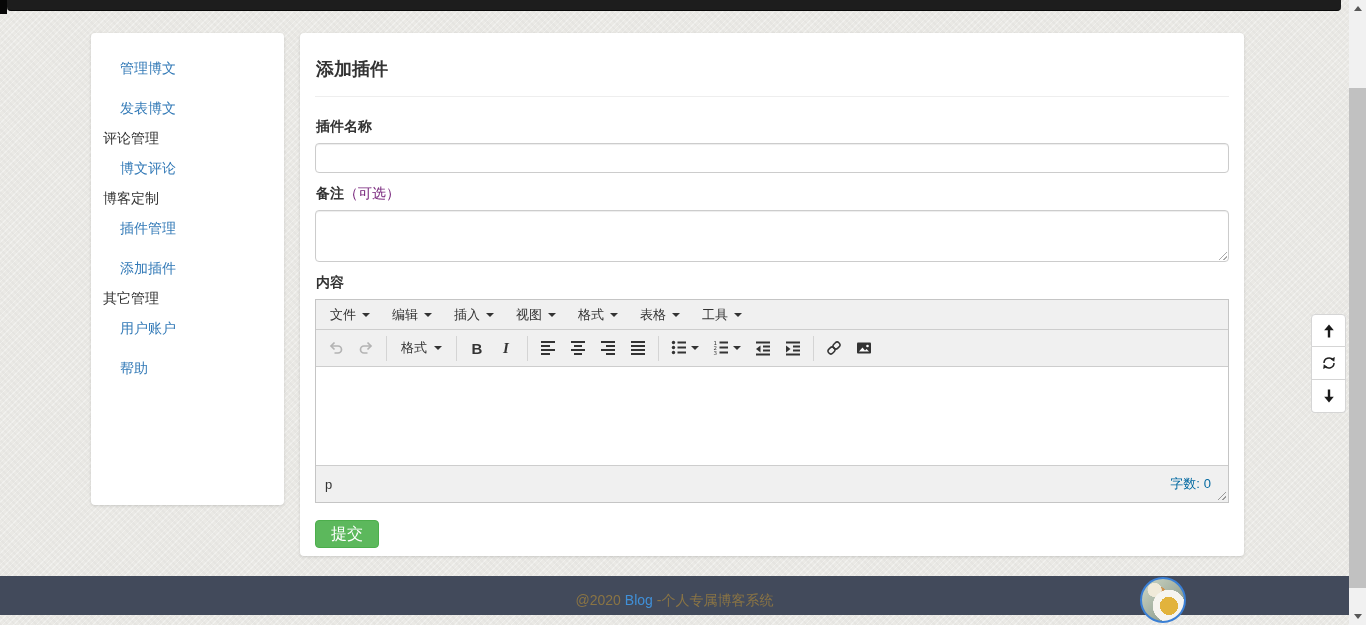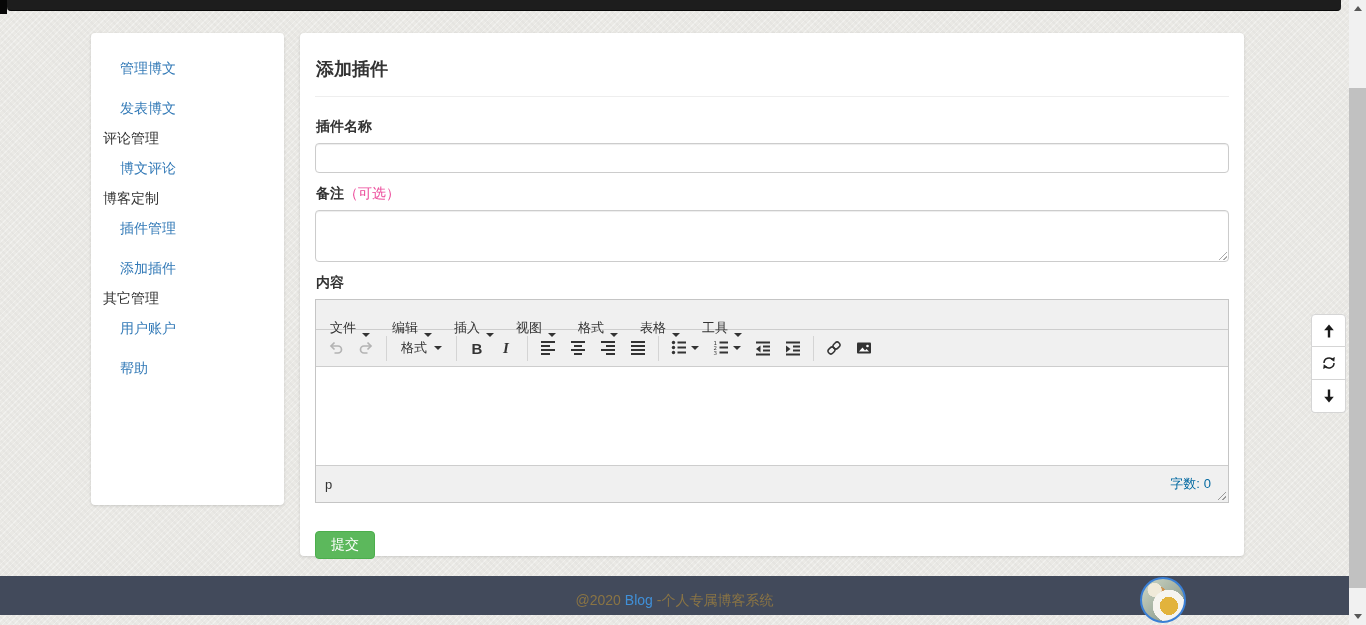--- a/index.html
+++ b/index.html
@@ -29,39 +29,39 @@
   .sidebar{position:absolute; left:91px; top:33px; width:193px; height:472px; padding:15px 0;}
   .side-nav{list-style:none;}
   .side-header{height:20px; line-height:20px; padding-left:12px; font-size:14px; color:#333;}
   .side-link{line-height:20px; padding:10px 0 10px 29px; font-size:14px; color:#337ab7; cursor:pointer;}
 
   
   .main{position:absolute; left:300px; top:33px; width:944px; height:523px; padding:15px;}
   .page-title{font-size:18px; font-weight:bold; color:#333; margin:8px 0 0 1px; line-height:26px;}
   .title-rule{border:none; border-top:1px solid #eee; margin:14px 0 20px;}
   .form-label{display:block; font-size:14px; font-weight:bold; color:#333; margin:0 0 7px 1px; line-height:19px;}
-  .form-label .optional{font-weight:400; color:#ec4899;}
+  .form-label .optional{font-weight:400; color:#701a75;}
   .text-input{display:block; width:914px; height:30px; border:1px solid #ccc; border-radius:4px;
     padding:0 10px; font-size:14px; color:#333; background:#fff;
     box-shadow:inset 0 1px 1px rgba(0,0,0,0.075); outline:none; margin-bottom:11px;
     font-family:"Liberation Sans","DejaVu Sans",sans-serif;}
   .ta-wrap{position:relative; width:914px; margin-bottom:11px;}
   .textarea{display:block; width:914px; height:52px; border:1px solid #ccc; border-radius:4px;
     padding:5px 10px; font-size:14px; resize:none; outline:none;
     box-shadow:inset 0 1px 1px rgba(0,0,0,0.075);
     font-family:"Liberation Sans","DejaVu Sans",sans-serif;}
   .ta-grip{position:absolute; right:2px; bottom:2px; width:9px; height:9px;
     background:repeating-linear-gradient(-45deg, transparent 0 2px, #aaa 2px 3px);
     clip-path:polygon(100% 0, 100% 100%, 0 100%);}
 
   
   .editor{width:914px; border:1px solid #c5c5c5; background:#fff;}
   .mce-menubar{height:30px; background:#f0f0f0; border-bottom:1px solid #cdcdcd;
     display:flex; align-items:center; padding-left:3px;}
-  .menu-item{display:flex; align-items:flex-end; gap:6px; padding:0 11px; height:44px;
+  .menu-item{display:flex; align-items:center; gap:6px; padding:0 11px; height:44px;
     font-size:13px; color:#333; cursor:pointer;}
   .caret{width:0; height:0; border-left:4px solid transparent; border-right:4px solid transparent;
     border-top:4px solid #333;}
   .mce-toolbar{height:37px; background:#f0f0f0; border-bottom:1px solid #cdcdcd;
     display:flex; align-items:center; padding:0 5px;}
   .tb-btn{height:28px; min-width:30px; display:flex; align-items:center; justify-content:center;
     gap:4px; padding:0 6px; border:1px solid transparent; border-radius:3px; background:transparent; cursor:pointer;}
   .tb-divider{width:1px; height:25px; background:#d4d4d4; margin:0 5px; flex:none;}
   .tb-select{display:flex; align-items:center; gap:7px; height:28px; padding:0 9px;
     font-size:13px; color:#333; cursor:pointer;}
@@ -72,22 +72,22 @@
   .mce-content{height:98px; background:#fff; cursor:text;}
   .mce-statusbar{position:relative; height:37px; background:#f0f0f0; border-top:1px solid #cdcdcd;
     display:flex; align-items:center; padding:0 9px; font-size:13px;}
   .el-path{color:#333; cursor:pointer;}
   .wordcount{margin-left:auto; color:#0369a1; padding-right:8px;text-align:right;}
   .wordcount .wc-val{margin-left:4px;}
   .sb-grip{position:absolute; right:2px; bottom:2px; width:10px; height:10px;
     background:repeating-linear-gradient(-45deg, transparent 0 2px, #999 2px 3px);
     clip-path:polygon(100% 0, 100% 100%, 0 100%); cursor:nwse-resize;}
 
-  .submit-btn{margin-top:28px; height:28px; padding:0 15px; background:#5cb85c;
-    border:1px solid #4cae4c; border-radius:4px; color:#fff; font-size:14px; cursor:pointer;
+  .submit-btn{margin-top:17px; height:28px; padding:0 15px; background:#5cb85c;
+    border:1px solid #4cae4c; border-radius:4px; color:#fff; font-size:16px; cursor:pointer;
     font-family:"Liberation Sans","DejaVu Sans",sans-serif;}
 
   
   .float-group{position:absolute; left:1311px; top:314px; width:35px;}
   .float-group button{display:flex; align-items:center; justify-content:center;
     width:35px; height:33px; background:#fff; border:1px solid #d5d5d5; cursor:pointer;}
   .float-group button:first-child{border-radius:4px 4px 0 0;}
   .float-group button + button{border-top:none;}
   .float-group button:last-child{border-radius:0 0 4px 4px;}
 

